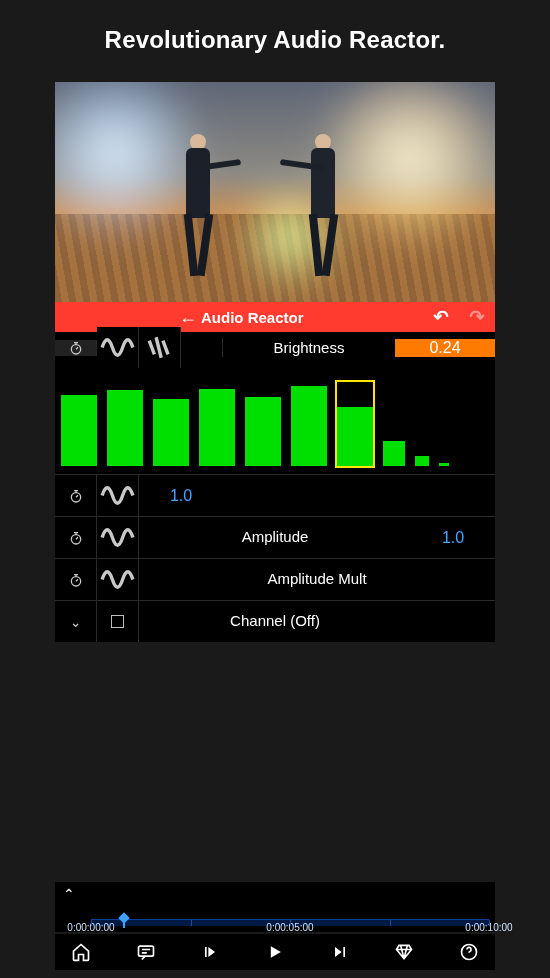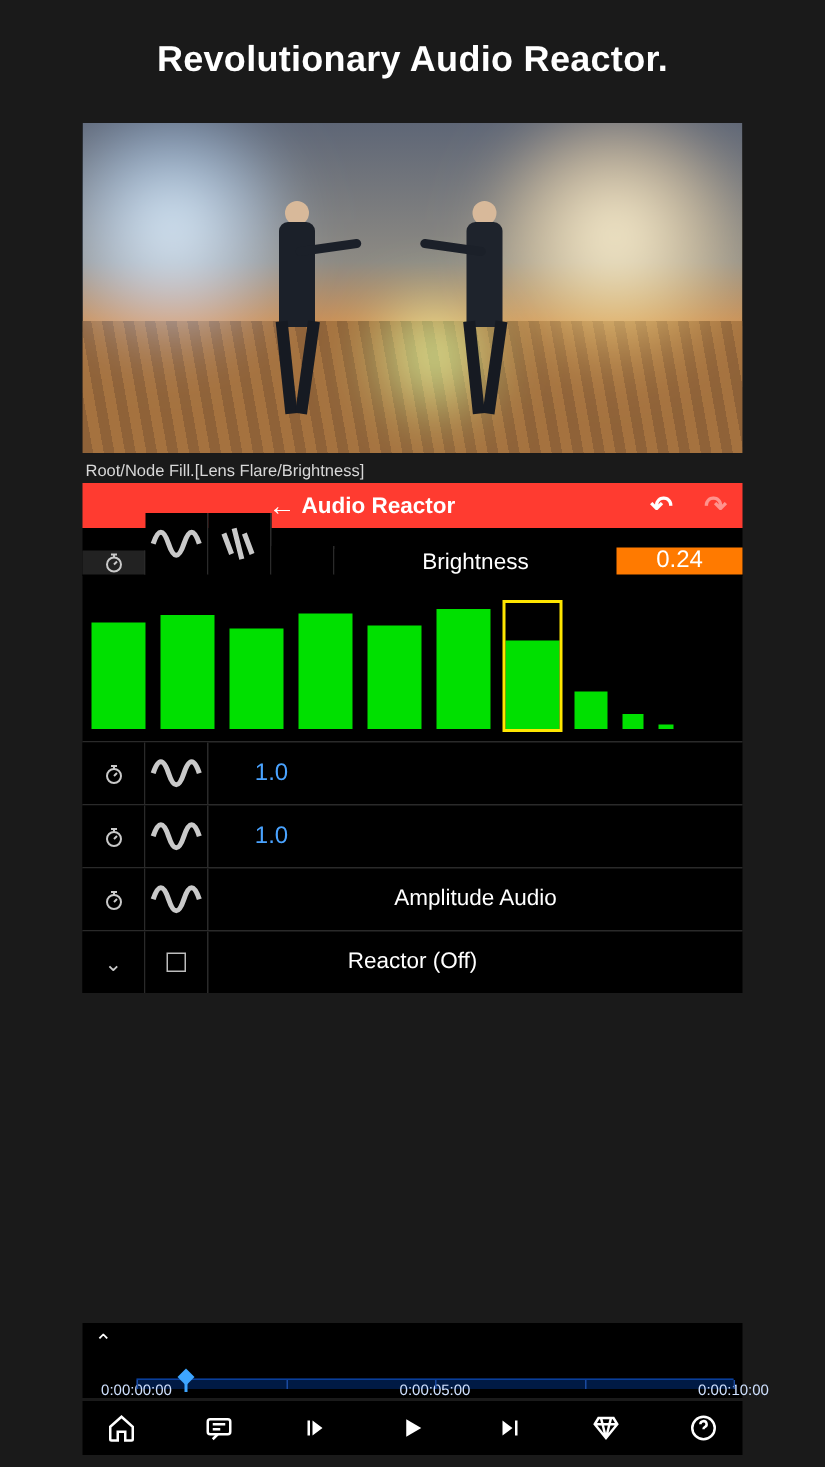--- a/index.html
+++ b/index.html
@@ -79,36 +79,36 @@
   .panel-header .spacer-l { width: 120px; }
   .panel-header .back { width: 26px; text-align:center; font-size:18px; }
   .panel-header .title { flex: 0 0 auto; }
   .panel-header .spacer-r { flex: 1; }
   .panel-header .hbtn { width: 36px; text-align:center; font-size:18px; }
   .panel-header .hbtn.dim { opacity: .45; }
 
   .prop-row {
     height: 32px;
     display: flex;
-    align-items: flex-end;
+    align-items: center;
     background: #000;
     border-bottom: 1px solid #000;
   }
   .cell {
     display: flex; align-items:center; justify-content:center;
     border-right: 1px solid #2a2a2a;
     color:#c9c9c9;
     font-size: 14px;
   }
   .cell.sw { width:42px; background:#222; }
   .cell.ic { width:42px; background:#000; }
   .cell.ic.active { color:#4aa3ff; }
   .cell.ic.active .underline { border-bottom:2px solid #4aa3ff; padding-bottom:1px; }
   .cell.label { flex:1; background:#000; color:#fff; font-size:15px; justify-content:center; border-right:none; }
-  .cell.value { width:84px; background:#ff7a00; color:#fff; font-size:16px; border-right:none; }
+  .cell.value { width:100px; background:#ff7a00; color:#fff; font-size:16px; border-right:none; }
 
   .stopwatch { width:16px; height:16px; }
   .stopwatch svg, .wave svg, .music svg, .vibrate svg { width:16px; height:16px; display:block; }
 
   .chart-area {
     background:#000;
     padding: 14px 6px 8px;
     height: 110px;
     display:flex; align-items:flex-end; gap:10px;
   }
@@ -187,21 +187,20 @@
     </div>
     <div class="person p2">
       <div class="head"></div>
         <div class="body"></div>
         <div class="arm"></div>
         <div class="leg l"></div>
         <div class="leg r"></div>
     </div>
   </div>
 
-  <div class="breadcrumb">Root/Node Fill.[Lens Flare/Brightness]</div>
 
   <div class="panel-header">
     <div class="spacer-l"></div>
     <div class="back">←</div>
     <div class="title">Audio Reactor</div>
     <div class="spacer-r"></div>
     <div class="hbtn">↶</div>
     <div class="hbtn dim">↷</div>
   </div>
 
@@ -290,46 +289,47 @@
               <circle cx="12" cy="14" r="7"></circle>
               <path d="M12 7V4M9 4h6M12 14l3-3"></path>
             </svg>
           </span>
         </div>
         <div class="cell ic">
           <svg viewBox="0 0 24 24" fill="none" stroke="currentColor" stroke-width="2">
             <path d="M3 12c2-6 4-6 6 0s4 6 6 0 4-6 6 0"></path>
           </svg>
         </div>
+        <div class="plabel">Amplitude</div>
         <div class="pval">1.0</div>
       </div>
       <div class="param-row">
         <div class="cell sw">
           <span class="stopwatch">
             <svg viewBox="0 0 24 24" fill="none" stroke="currentColor" stroke-width="2">
               <circle cx="12" cy="14" r="7"></circle>
               <path d="M12 7V4M9 4h6M12 14l3-3"></path>
             </svg>
           </span>
         </div>
         <div class="cell ic">
           <svg viewBox="0 0 24 24" fill="none" stroke="currentColor" stroke-width="2">
             <path d="M3 12c2-6 4-6 6 0s4 6 6 0 4-6 6 0"></path>
           </svg>
         </div>
-        <div class="plabel">Amplitude Audio</div>
+        <div class="plabel">Amplitude Mult</div>
       </div>
       <div class="param-row">
         <div class="cell sw">
           <span class="chev">⌄</span>
         </div>
         <div class="cell ic">
           <span class="sq"></span>
         </div>
-        <div class="plabel">Reactor (Off)</div>
+        <div class="plabel">Channel (Off)</div>
         <div class="pval"></div>
       </div>
     </div>
 
 </div>
 
 <div class="timeline">
   <div class="chev-up">⌃</div>
   <div class="track" id="tl-track">
       <div class="t-label" style="left: 0%;">0:00:00:00</div>

